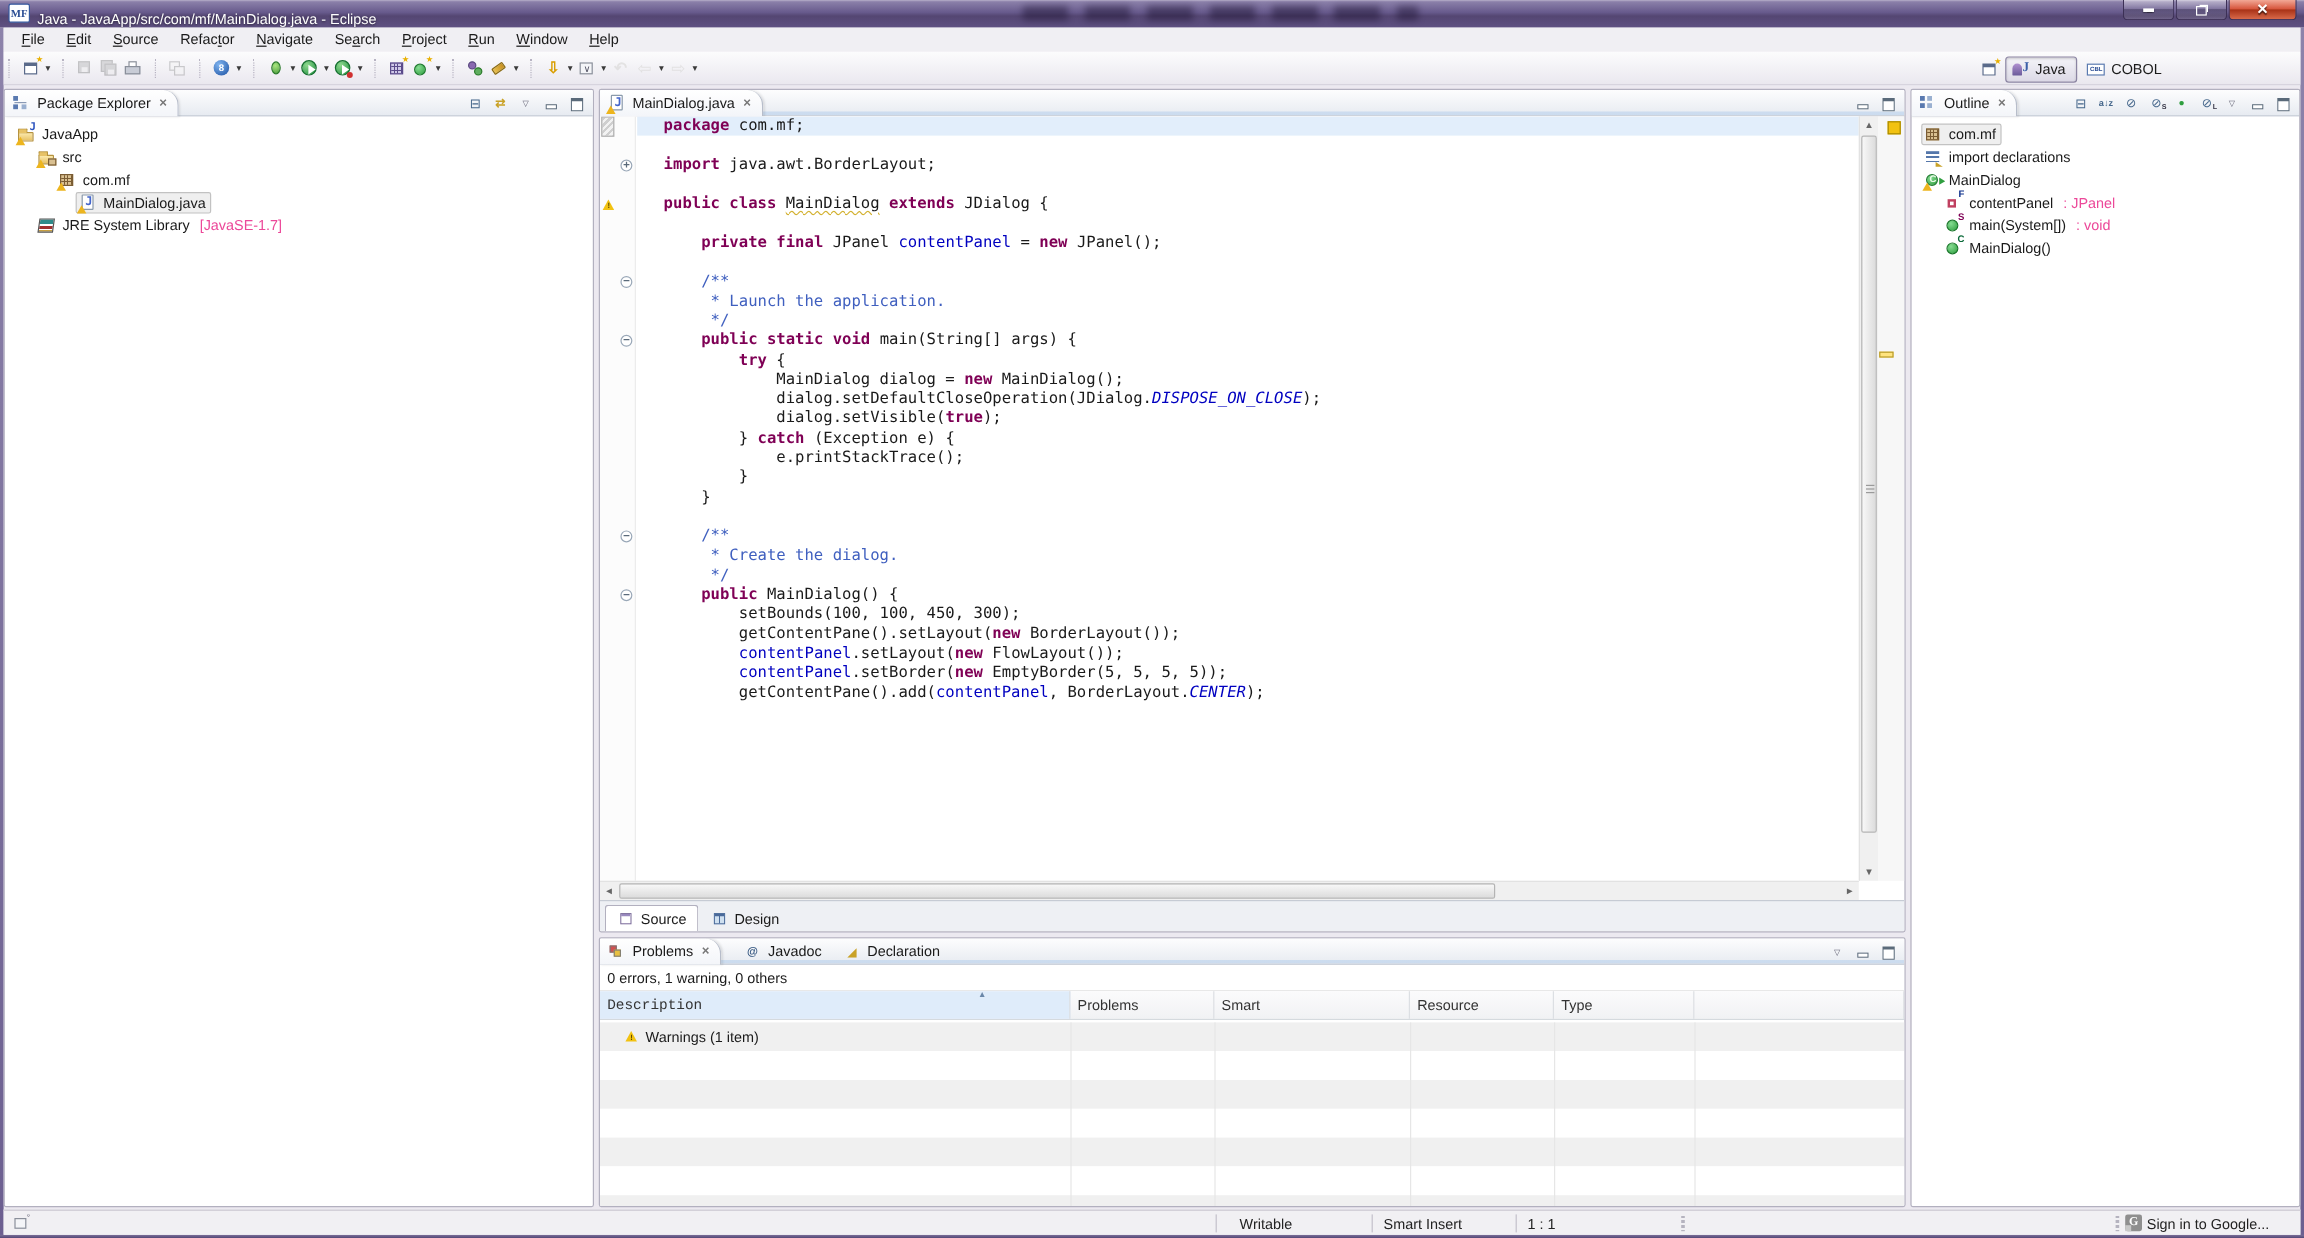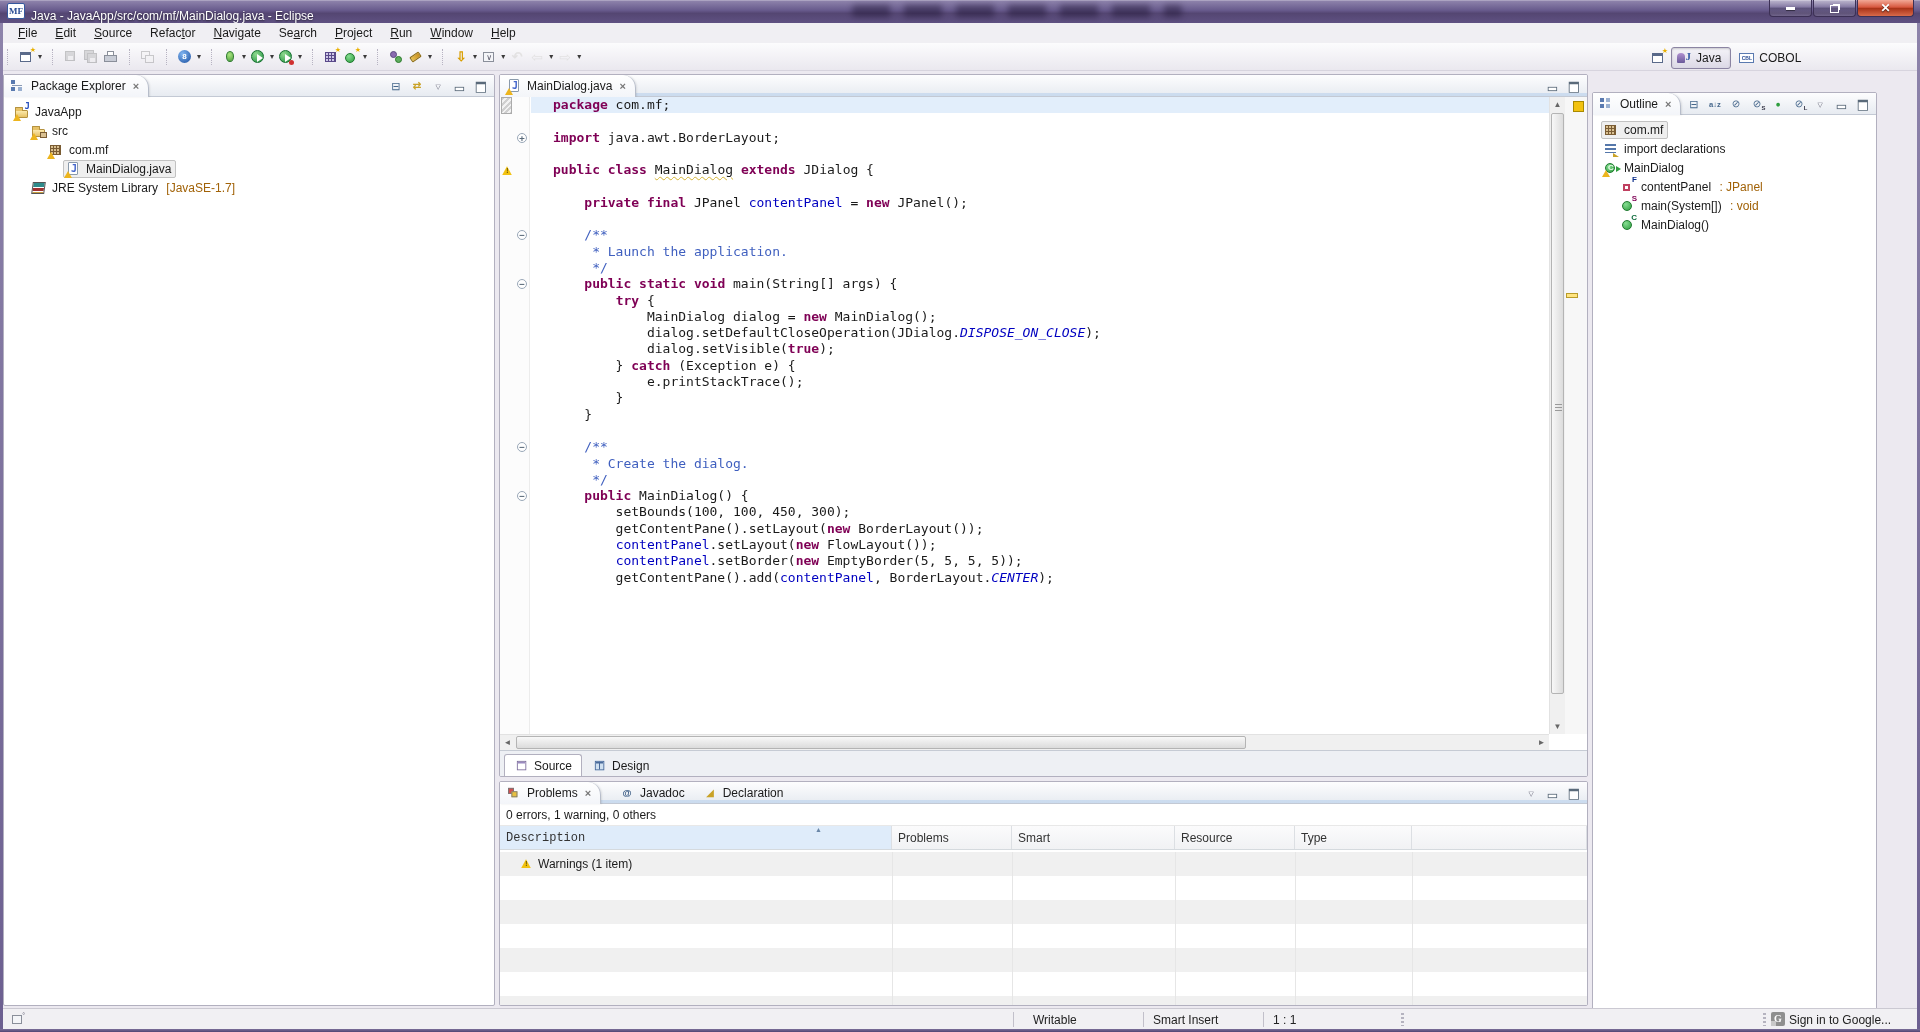--- a/index.html
+++ b/index.html
@@ -27,35 +27,35 @@
 .tb-btn{display:flex;align-items:center;justify-content:center;min-width:20px;height:22px;border-radius:2px;padding:0 1px}
 .tb-dd{font-size:8px;color:#3a3a3a;margin:0 2px}
 .disabled{opacity:.42;filter:grayscale(.9)}
 .persp{position:absolute;left:1648px;top:45px;height:26px;display:flex;align-items:center;gap:3px}
 .persp-btn{display:flex;align-items:center;gap:4px;padding:2px 9px 2px 4px;border-radius:3px;border:1px solid transparent}
 .persp-btn.active{border-color:#8b84a2;background:linear-gradient(#f4f3f8,#dcd9e6);box-shadow:inset 0 1px 2px rgba(0,0,0,.18)}
 
 .panel{position:absolute;background:#fff;border:1px solid #b2b0bf;border-radius:2px;overflow:hidden}
 .pkg{left:3px;top:74px;width:492px;height:932px}
 .edit{left:499px;top:74px;width:1089px;height:703px}
-.outl{left:1592px;top:92px;width:285px;height:932px}
+.outl{left:1592px;top:74px;width:325px;height:932px}
 .prob{left:499px;top:781px;width:1089px;height:225px}
 .tabrow{position:relative;height:22px;background:linear-gradient(#fdfdfe,#e7ebf1);border-bottom:1px solid #c3c9d4}
 .edit .tabrow,.prob .tabrow{box-shadow:inset 0 -3px 0 rgba(176,204,236,.5)}
 .tab-sel{position:absolute;left:0;top:0;height:22px;display:flex;align-items:center;gap:5px;padding:0 9px 0 6px;background:linear-gradient(#fff,#f3f5f9);border-right:1px solid #b7bdca;border-radius:1px 13px 0 0;box-shadow:1px 0 2px rgba(0,0,0,.1)}
 .tab-flat{display:flex;align-items:center;gap:5px;height:22px;padding:0 10px 0 7px}
 .tab-close{font-size:11px;color:#777;font-weight:bold;margin-left:2px}
 .view-icons{position:absolute;right:6px;top:3px;display:flex;align-items:center;gap:5px}
 .tab-label{white-space:nowrap}
 
 .tree{padding-top:5px}
 .trow{display:flex;align-items:center;height:19px}
 .titem{display:flex;align-items:center;gap:5px;padding:0 4px 0 1px;border:1px solid transparent;border-radius:2px}
 .titem.selected{background:#efefef;border-color:#c2c2c2}
-.suffix{color:#a16207;white-space:pre}
+.suffix{color:#ec4899;white-space:pre}
 
 .codewrap{position:absolute;left:0;top:22px;right:38px;bottom:42px;background:#fff;overflow:hidden}
 .ruler-ann{position:absolute;left:0;top:0;bottom:0;width:14px;background:#fcfcfc}
 .ruler-fold{position:absolute;left:14px;top:0;bottom:0;width:16px;background:#fcfcfc;border-right:1px solid #ececec}
 .codelines{position:absolute;left:31px;top:0;right:0;bottom:0;font:13px/16.3px "DejaVu Sans Mono",monospace;white-space:pre}
 .cl{height:16.3px;padding-left:22px}
 .cl.cur{background:#e2eefb}
 .kw{color:#7f0055;font-weight:bold}
 .cm{color:#3f5fbf}
 .fld{color:#0000c0}

